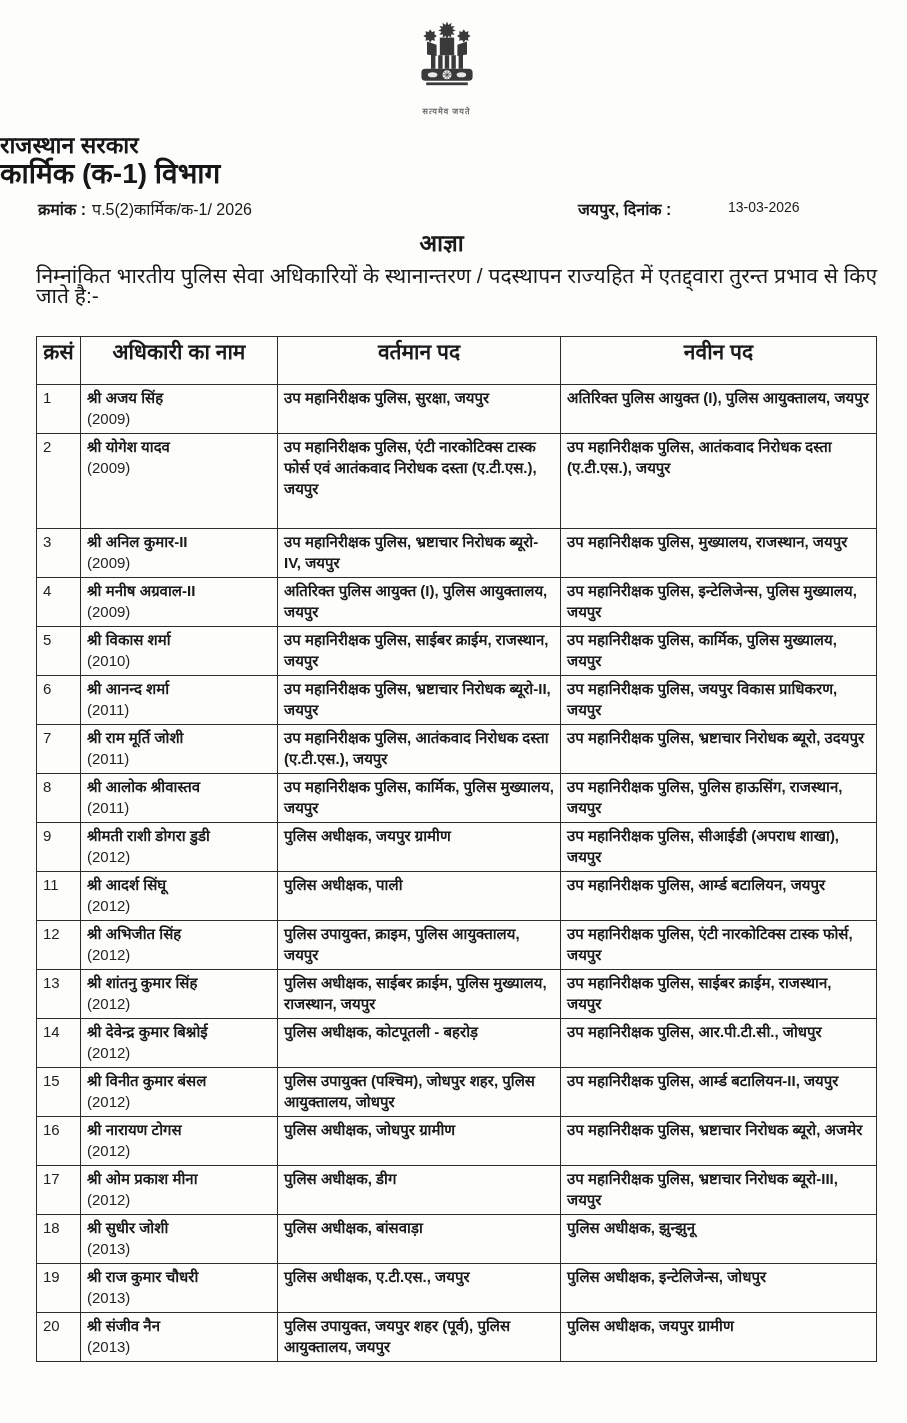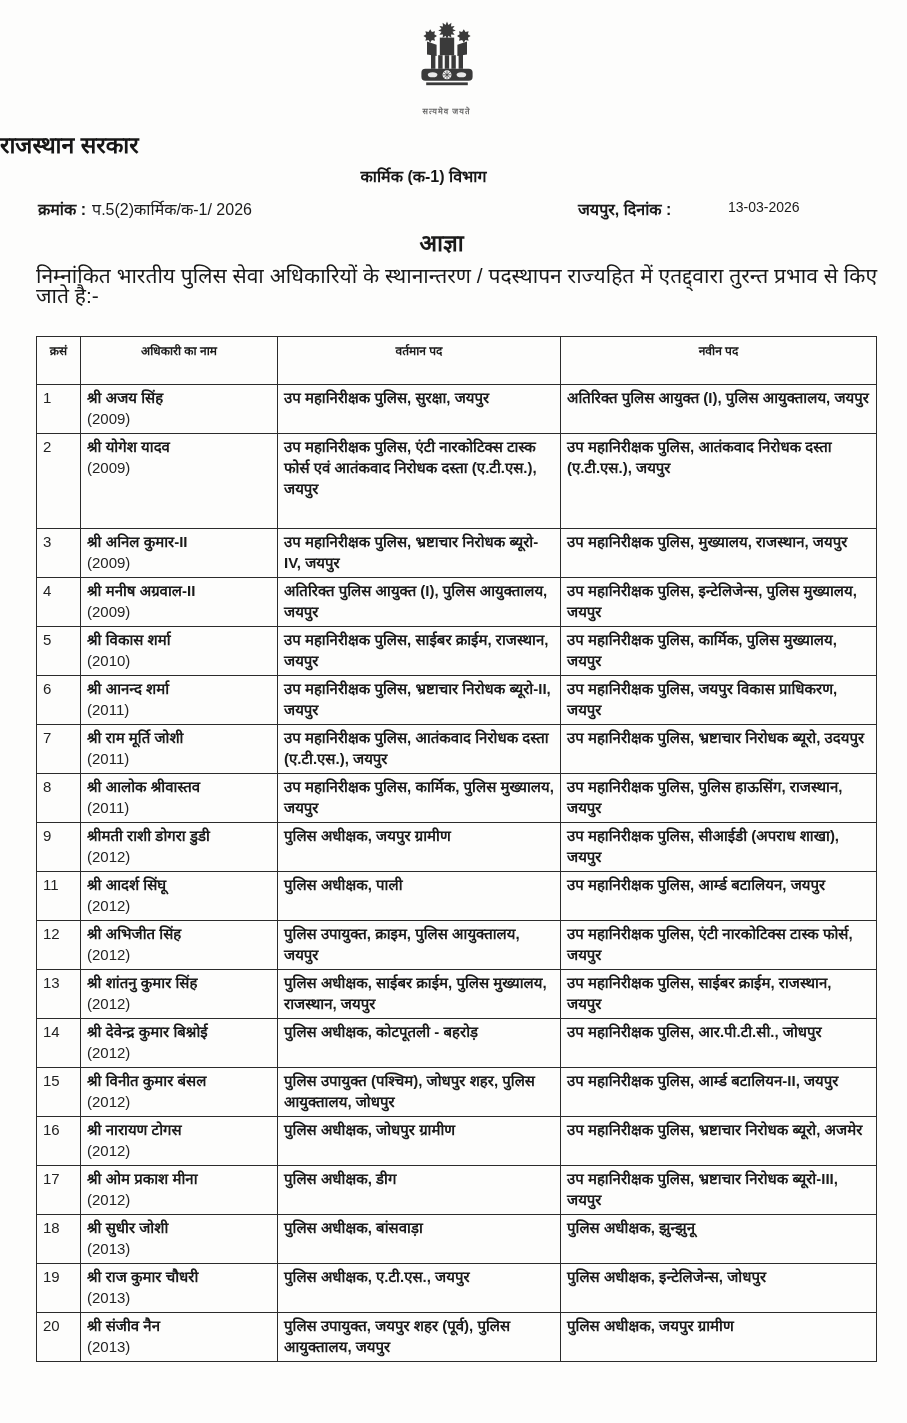--- a/index.html
+++ b/index.html
@@ -24,22 +24,22 @@
   .emblem svg{display:block;}
   .motto{
     font-size:8px; color:#6b6b6b; letter-spacing:1px; margin-top:1px;
     font-weight:bold;
   }
   .gov-title{
     position:absolute; top:128px; left:0; right:60px;
     font-size:23px; font-weight:bold; color:#161616;
   }
   .dept-title{
-    position:absolute; top:165px; left:0; right:60px;
-    text-align:center; font-size:16px; font-weight:bold; color:#161616;
+    position:absolute; top:153px; left:0; right:60px;
+    font-size:28px; font-weight:bold; color:#161616;
   }
   .ref-row{
     position:absolute; top:198px; left:38px; right:30px; height:22px;
     font-size:16px;
   }
   .ref-label{font-weight:bold;}
   .ref-number{font-weight:normal; margin-left:6px;}
   .place-date{position:absolute; left:540px; top:0; font-weight:bold;}
   .date-value{position:absolute; left:690px; top:1px; font-weight:normal; font-size:14px;text-align:center;}
   .order-title{
@@ -64,21 +64,21 @@
     padding:2px 6px 3px 6px;
     line-height:21px;
     overflow:hidden;
   }
   table.transfer col.c-sn{width:44px;}
   table.transfer col.c-name{width:197px;}
   table.transfer col.c-cur{width:283px;}
   table.transfer col.c-new{width:316px;}
   table.transfer thead tr{height:48px;}
   table.transfer th{
-    font-weight:bold; text-align:center; font-size:12px; padding-top:4px;
+    font-weight:bold; text-align:center; font-size:21px; padding-top:4px;
   }
   table.transfer tbody tr{height:49px;}
   table.transfer tbody tr:nth-child(2){height:95px;}
   td.sn{font-weight:normal; font-size:15px; color:#222; padding-left:4px;}
   td.name .nm{font-weight:bold;}
   td.name .year{font-weight:normal; color:#222;}
   td.post{font-weight:bold;}
 </style>
 </head>
 <body>

